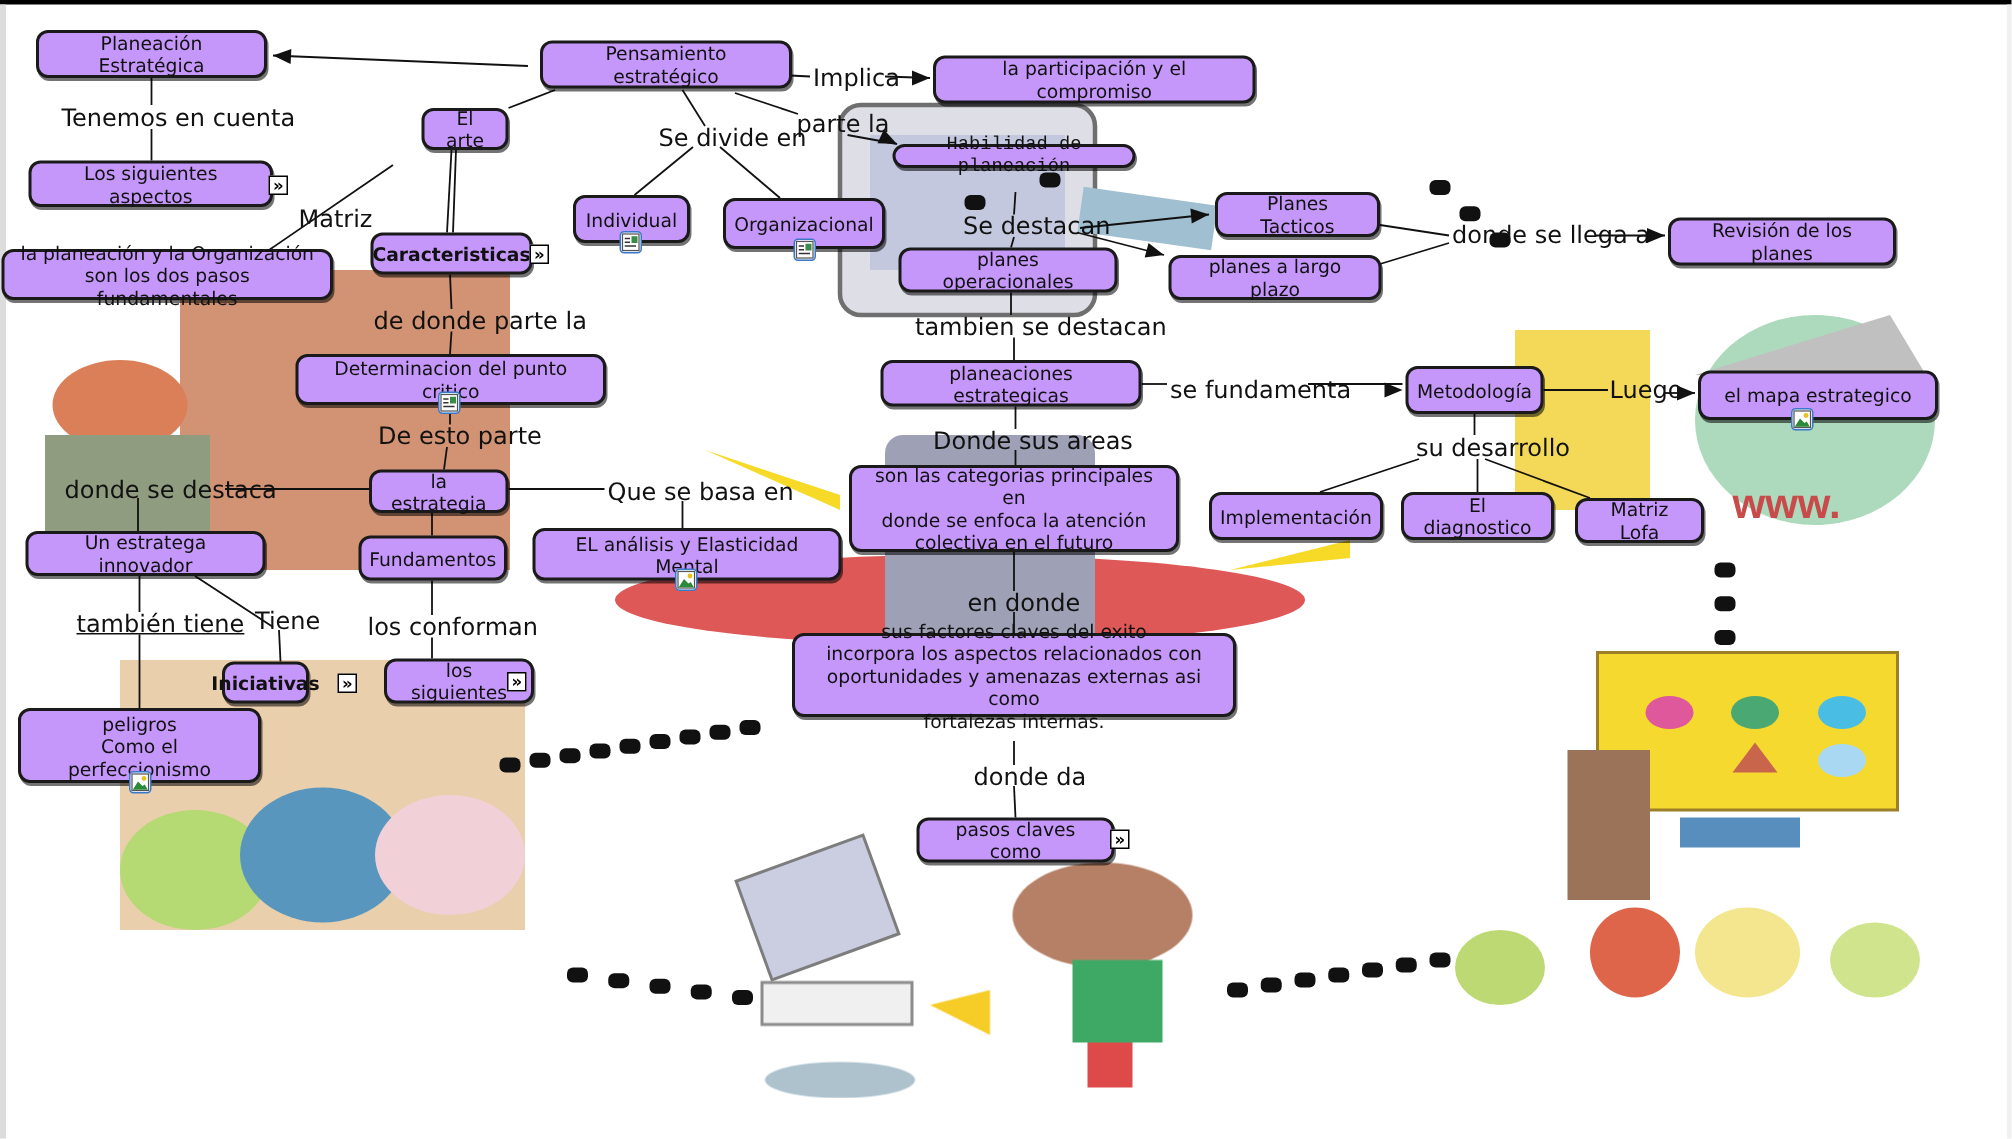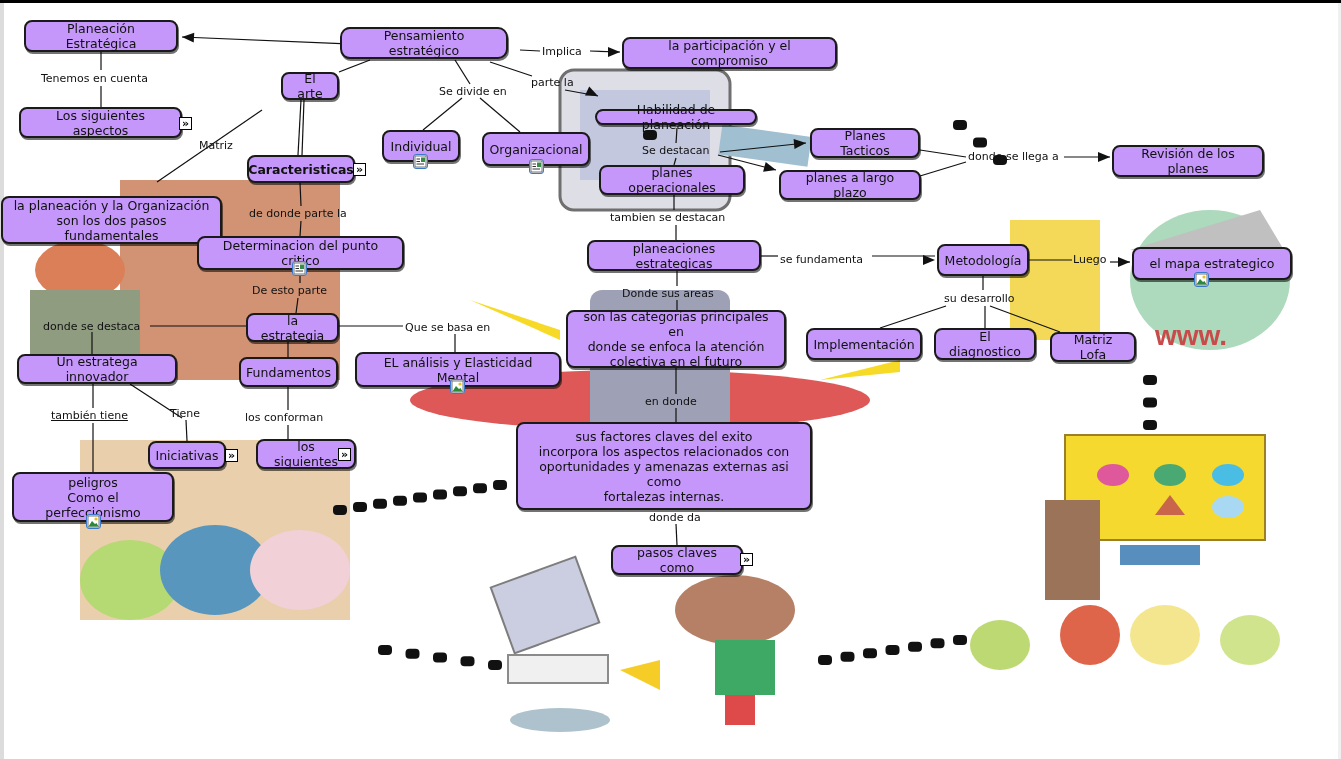--- a/index.html
+++ b/index.html
@@ -14,21 +14,21 @@
 
   .node {
     position: absolute; box-sizing: border-box;
     background: #c597fa; border: 2px solid #1a1a1a; border-radius: 8px;
     box-shadow: 1px 2px 0 rgba(0,0,0,0.55);
     color: #111; font-size: 12.5px; line-height: 15px; text-align: center;
     padding: 5px 8px; white-space: pre-line; cursor: pointer;
     display: flex; align-items: center; justify-content: center;
   }
   .link-label {
-    position: absolute; font-size: 11px; color: #111; white-space: nowrap;
+    position: absolute; font-size: 16px; color: #111; white-space: nowrap;
     line-height: 15px; background: transparent;
   }
   .expand {
     position: absolute; width: 13px; height: 13px; box-sizing: border-box;
     border: 1px solid #000; background: #fff; font-size: 11px; line-height: 11px;
     text-align: center; font-weight: bold; color: #000; cursor: pointer;
     letter-spacing: -3px; padding-right: 3px;
   }
   .res {
     position: absolute; width: 15px; height: 15px; box-sizing: border-box;
@@ -183,21 +183,21 @@
       <polygon points="0,0 -12,-5 -12,5" transform="translate(598,96) rotate(25)"></polygon>
       <polygon points="0,0 -12,-5 -12,5" transform="translate(806,143) rotate(-5)"></polygon>
       <polygon points="0,0 -12,-5 -12,5" transform="translate(776,170) rotate(15)"></polygon>
       <polygon points="0,0 -12,-5 -12,5" transform="translate(1110,157) rotate(0)"></polygon>
       <polygon points="0,0 -12,-5 -12,5" transform="translate(935,260) rotate(0)"></polygon>
       <polygon points="0,0 -12,-5 -12,5" transform="translate(1130,262) rotate(0)"></polygon>
     </g>
 </svg>
 
 <div class="node" style="left:24px;top:20px;width:154px;height:32px;">Planeación Estratégica</div>
-<div class="node" style="left:340px;top:27px;width:168px;height:32px;border-radius:10px;">Pensamiento estratégico</div>
+<div class="node" style="left:360px;top:27px;width:168px;height:32px;">Pensamiento estratégico</div>
 <div class="node" style="left:622px;top:37px;width:215px;height:32px;">la participación y el compromiso</div>
 <div class="node" style="left:19px;top:107px;width:163px;height:31px;">Los siguientes aspectos</div>
 <div class="expand" style="left:179px;top:117px;">»</div>
 
 <div class="node" style="left:281px;top:72px;width:58px;height:28px;">El arte</div>
 
 <div class="node" style="left:382px;top:130px;width:78px;height:32px;">Individual</div>
 <div class="res" style="left:413px;top:154px;">
   <svg width="13" height="13" viewBox="0 0 13 13">
       <rect x="1" y="1" width="11" height="11" fill="#fff" stroke="#555" stroke-width="0.8"></rect>
@@ -212,31 +212,31 @@
 <div class="res" style="left:529px;top:159px;">
   <svg width="13" height="13" viewBox="0 0 13 13">
       <rect x="1" y="1" width="11" height="11" fill="#fff" stroke="#555" stroke-width="0.8"></rect>
       <line x1="2.5" y1="4" x2="6" y2="4" stroke="#333"></line>
       <line x1="2.5" y1="6.5" x2="6" y2="6.5" stroke="#333"></line>
       <line x1="2.5" y1="9" x2="10" y2="9" stroke="#333"></line>
       <rect x="7" y="2.5" width="4" height="4.5" fill="#3a8a4a"></rect>
     </svg>
 </div>
 
-<div class="node" style="left:595px;top:109px;width:162px;height:16px;">Habilidad de planeación</div>
+<div class="node" style="left:595px;top:96px;width:162px;height:16px;font-family:Liberation Mono, monospace;">Habilidad de planeación</div>
 <div class="node" style="left:810px;top:128px;width:110px;height:30px;">Planes Tacticos</div>
 <div class="node" style="left:1112px;top:145px;width:152px;height:32px;">Revisión de los planes</div>
 
 <div class="node" style="left:247px;top:155px;width:108px;height:28px;font-weight:bold;">Caracteristicas</div>
 <div class="expand" style="left:353px;top:163px;">»</div>
 
 <div class="node" style="left:599px;top:165px;width:146px;height:30px;">planes operacionales</div>
 <div class="node" style="left:779px;top:170px;width:142px;height:30px;">planes a largo plazo</div>
 
-<div class="node" style="left:1px;top:196px;width:221px;height:48px;">la planeación y la Organización
+<div class="node" style="left:1px;top:166px;width:221px;height:34px;">la planeación y la Organización
 son los dos pasos fundamentales</div>
 
 <div class="node" style="left:197px;top:236px;width:207px;height:34px;">Determinacion del punto critico</div>
 <div class="res" style="left:292px;top:261px;">
   <svg width="13" height="13" viewBox="0 0 13 13">
       <rect x="1" y="1" width="11" height="11" fill="#fff" stroke="#555" stroke-width="0.8"></rect>
       <line x1="2.5" y1="4" x2="6" y2="4" stroke="#333"></line>
       <line x1="2.5" y1="6.5" x2="6" y2="6.5" stroke="#333"></line>
       <line x1="2.5" y1="9" x2="10" y2="9" stroke="#333"></line>
       <rect x="7" y="2.5" width="4" height="4.5" fill="#3a8a4a"></rect>
@@ -268,26 +268,26 @@
 <div class="node" style="left:239px;top:357px;width:99px;height:30px;">Fundamentos</div>
 <div class="node" style="left:355px;top:352px;width:206px;height:35px;">EL análisis y Elasticidad Mental</div>
 <div class="res" style="left:450px;top:379px;">
   <svg width="13" height="13" viewBox="0 0 13 13">
       <rect x="1" y="1" width="11" height="11" fill="#fff" stroke="#555" stroke-width="0.8"></rect>
       <circle cx="9" cy="4" r="1.6" fill="#e8c020"></circle>
       <polygon points="1.5,11.5 5,6 8,9 9.5,8 11.5,11.5" fill="#2a8a3a"></polygon>
     </svg>
 </div>
 
-<div class="node" style="left:516px;top:422px;width:296px;height:88px;">sus factores claves del exito
+<div class="node" style="left:528px;top:422px;width:296px;height:56px;">sus factores claves del exito
 incorpora los aspectos relacionados con
 oportunidades y amenazas externas asi como
 fortalezas internas.</div>
 
-<div class="node" style="left:148px;top:441px;width:78px;height:28px;">Iniciativas</div>
+<div class="node" style="left:148px;top:441px;width:58px;height:28px;font-weight:bold;">Iniciativas</div>
 <div class="expand" style="left:225px;top:449px;">»</div>
 <div class="node" style="left:256px;top:439px;width:100px;height:30px;">los siguientes</div>
 <div class="expand" style="left:338px;top:448px;">»</div>
 
 <div class="node" style="left:12px;top:472px;width:162px;height:50px;">peligros
 Como el perfeccionismo</div>
 <div class="res" style="left:86px;top:514px;">
   <svg width="13" height="13" viewBox="0 0 13 13">
       <rect x="1" y="1" width="11" height="11" fill="#fff" stroke="#555" stroke-width="0.8"></rect>
       <circle cx="9" cy="4" r="1.6" fill="#e8c020"></circle>

